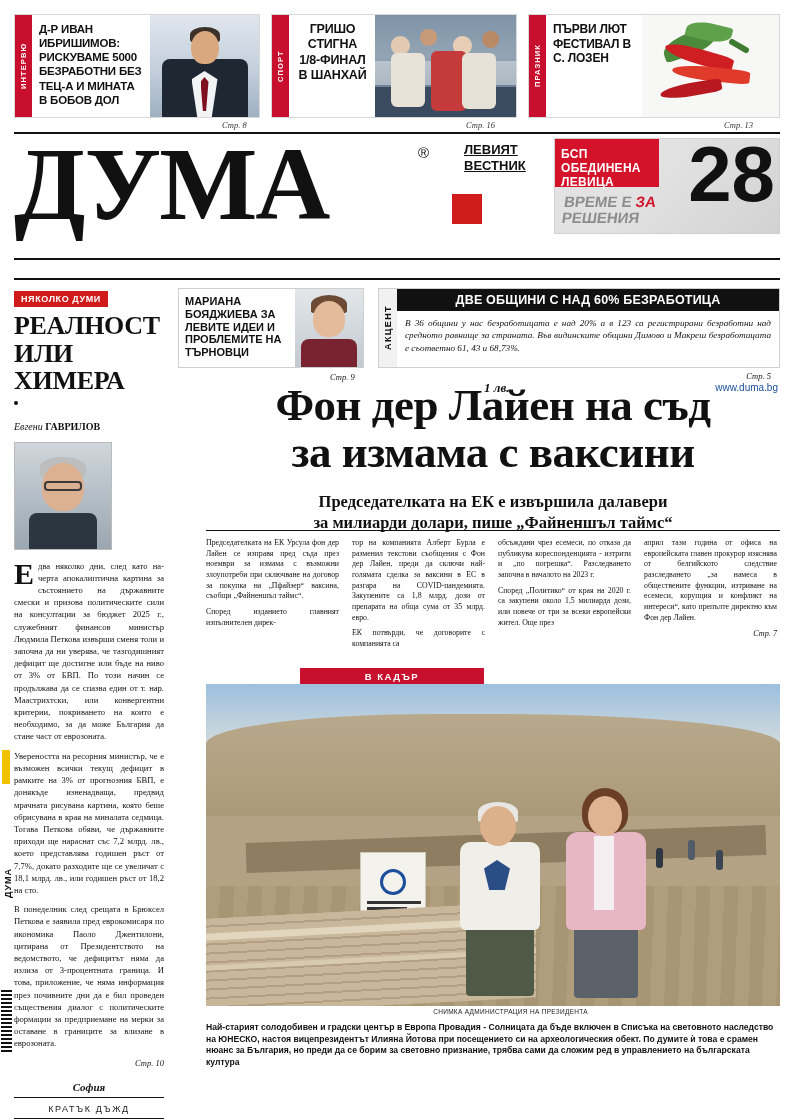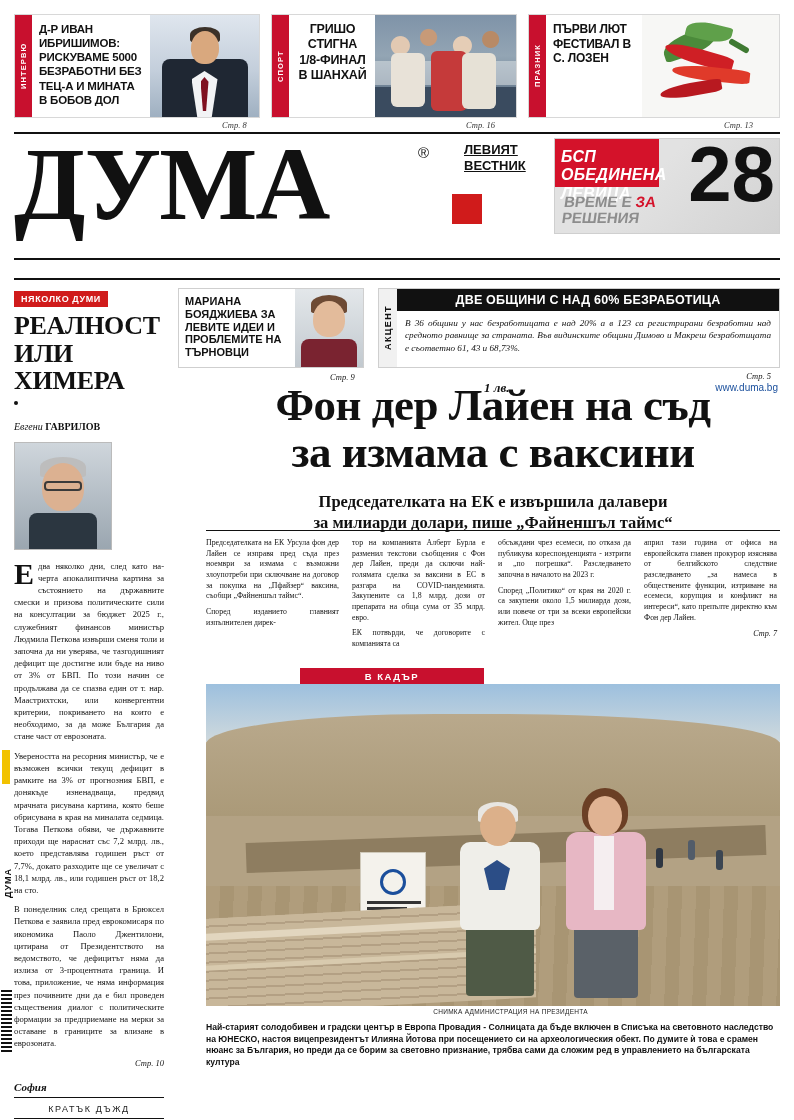--- a/index.html
+++ b/index.html
@@ -108,21 +108,21 @@
     font-family:"Liberation Sans", sans-serif; font-weight:bold; font-size:13px;
     line-height:1.2; color:#111;text-decoration:underline;
   }
   .bsp-box{
     position:absolute; left:540px; top:2px; width:226px; height:96px;
     background:linear-gradient(135deg,#e2e2e2 0 42%, #d2d2d2 100%); overflow:hidden;
     border:1px solid #cfcfcf;
   }
   .bsp-red{ position:absolute; left:0; top:0; width:104px; height:48px; background:#d4122a; }
   .bsp-red span{ display:block; color:#fff; font-family:"Liberation Sans", sans-serif;
-    font-weight:bold; font-size:16px; line-height:1.15; padding:9px 6px; letter-spacing:.3px;font-style:italic;}
+    font-weight:bold; font-size:12px; line-height:1.15; padding:9px 6px; letter-spacing:.3px;}
   .bsp-slogan{ position:absolute; left:8px; bottom:8px; width:130px; color:#8d8d8d;
     font-family:"Liberation Sans", sans-serif; font-weight:bold; font-size:15px; line-height:1.05;
     transform:skewX(-8deg); }
   .bsp-slogan .hl{ color:#d4122a; }
   .big-28{ position:absolute; right:4px; top:-4px; font-family:"Liberation Sans", sans-serif;
     font-weight:bold; font-size:78px; color:#111; line-height:1; }
 
   .rule-mid{ position:absolute; left:14px; top:258px; width:766px; height:1.5px; background:#111; }
   .info-bar{
     position:absolute; left:14px; top:262px; width:766px; height:16px;
@@ -164,21 +164,21 @@
      background:#2b3640; border-radius:8px 8px 0 0;}
   .col1 .body{
     margin-top:10px; font-family:"Liberation Serif", serif; font-size:8.6px; line-height:1.42;
     text-align:justify; hyphens:auto;
   }
   .col1 .body p{ margin:0 0 7px; }
   .dropcap{ float:left; font-size:30px; line-height:24px; font-weight:bold; padding:2px 4px 0 0;
     font-family:"Liberation Serif", serif;}
   .col1 .contp{ margin-top:6px; text-align:right; font-size:8.5px; font-style:italic; }
 
-  .sofia-hdr{ margin-top:12px; text-align:left; font-family:"Liberation Serif", serif;
+  .sofia-hdr{ margin-top:12px; text-align:center; font-family:"Liberation Serif", serif;
     font-weight:bold; font-style:italic; font-size:11px; }
   .weather-box{ margin-top:4px; border-top:1px solid #111; border-bottom:1px solid #111; padding:6px 0 4px; }
   .weather-title{ text-align:center; font-family:"Liberation Sans", sans-serif; font-size:9px;
     letter-spacing:1.6px; color:#222; }
 
   
   .side-strip{ position:absolute; left:0; top:760px; width:14px; height:300px;
     font-family:"Liberation Sans", sans-serif; font-size:9px; }
   .side-strip .lbl{ position:absolute; left:-12px; top:118px; width:40px; text-align:center;
     transform:rotate(-90deg); font-weight:bold; letter-spacing:1px; }

